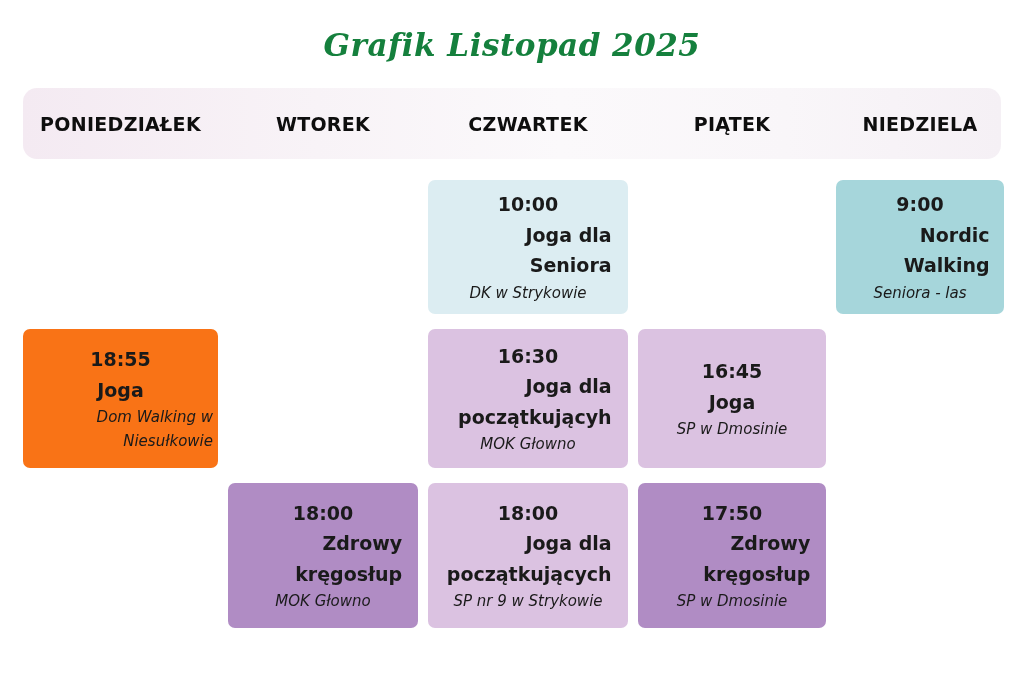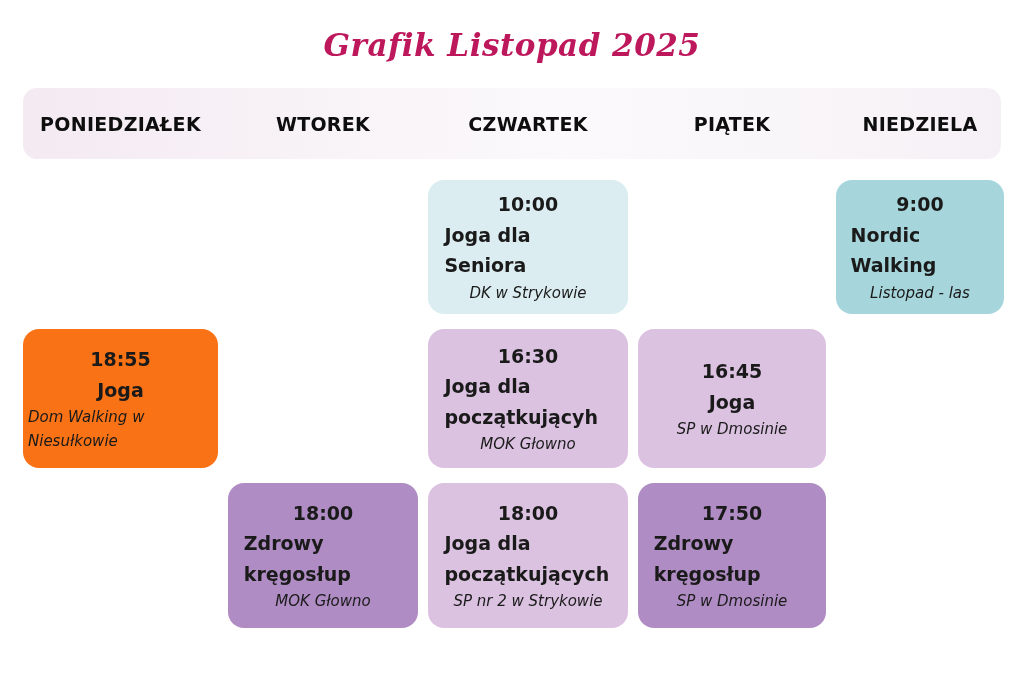--- a/index.html
+++ b/index.html
@@ -12,21 +12,21 @@
   .page { width: 1024px; height: 683px; position: relative; }
 
   .title {
     margin-top: 27px;
     text-align: center;
     font-family: "DejaVu Serif", serif;
     font-weight: bold;
     font-style: italic;
     font-size: 31px;
     letter-spacing: 0.5px;
-    color: #be185d;
+    color: #15803d;
   }
 
   .day-band {
     width: 978px;
     height: 71px;
     margin: 25px auto 0;
     border-radius: 14px;
     background: linear-gradient(90deg, #f4eaf2 0%, #f8f3f7 30%, #fbf9fb 55%, #f9f6f9 78%, #f5f0f5 100%);
     display: grid;
     grid-template-columns: 195px 190px 200px 188px 168px;
@@ -44,26 +44,26 @@
   .grid {
     width: 978px;
     margin: 21px auto 0;
     display: grid;
     grid-template-columns: 195px 190px 200px 188px 168px;
     grid-template-rows: 134px 139px 145px;
     column-gap: 10px;
     row-gap: 15px;
   }
   .card {
-    border-radius: 16px;
+    border-radius: 7px;
     display: flex;
     flex-direction: column;
     justify-content: center;
     align-items: center;
-    text-align: left;
+    text-align: right;
     padding: 4px 5px;
     line-height: 1.6;
     font-size: 19px;
   }
   .card .time { font-weight: bold; }
   .card .name { font-weight: bold; max-width: 88%; }
   .card .loc  { font-style: italic; font-size: 15px; }
 
   .c1 { grid-column: 1; } .c2 { grid-column: 2; } .c3 { grid-column: 3; }
   .c4 { grid-column: 4; } .c5 { grid-column: 5; }
@@ -88,21 +88,21 @@
 
     <div class="card c3 r1" style="background: rgb(220, 237, 242);">
       <div class="time">10:00</div>
       <div class="name">Joga dla Seniora</div>
       <div class="loc">DK w Strykowie</div>
     </div>
 
     <div class="card c5 r1" style="background: rgb(166, 214, 219);">
       <div class="time">9:00</div>
       <div class="name">Nordic Walking</div>
-      <div class="loc">Listopad - las</div>
+      <div class="loc">Seniora - las</div>
     </div>
 
     <div class="card c1 r2" style="background: #f97316;">
       <div class="time">18:55</div>
       <div class="name">Joga</div>
       <div class="loc">Dom Walking w Niesułkowie</div>
     </div>
 
     <div class="card c3 r2" style="background: rgb(219, 194, 225);">
       <div class="time">16:30</div>
@@ -118,21 +118,21 @@
 
     <div class="card c2 r3" style="background: rgb(176, 140, 196);">
       <div class="time">18:00</div>
       <div class="name">Zdrowy kręgosłup</div>
       <div class="loc">MOK Głowno</div>
     </div>
 
     <div class="card c3 r3" style="background: rgb(219, 194, 225);">
       <div class="time">18:00</div>
       <div class="name">Joga dla początkujących</div>
-      <div class="loc">SP nr 2 w Strykowie</div>
+      <div class="loc">SP nr 9 w Strykowie</div>
     </div>
 
     <div class="card c4 r3" style="background: rgb(176, 140, 196);">
       <div class="time">17:50</div>
       <div class="name">Zdrowy kręgosłup</div>
       <div class="loc">SP w Dmosinie</div>
     </div>
 
   </div>
 </div>

